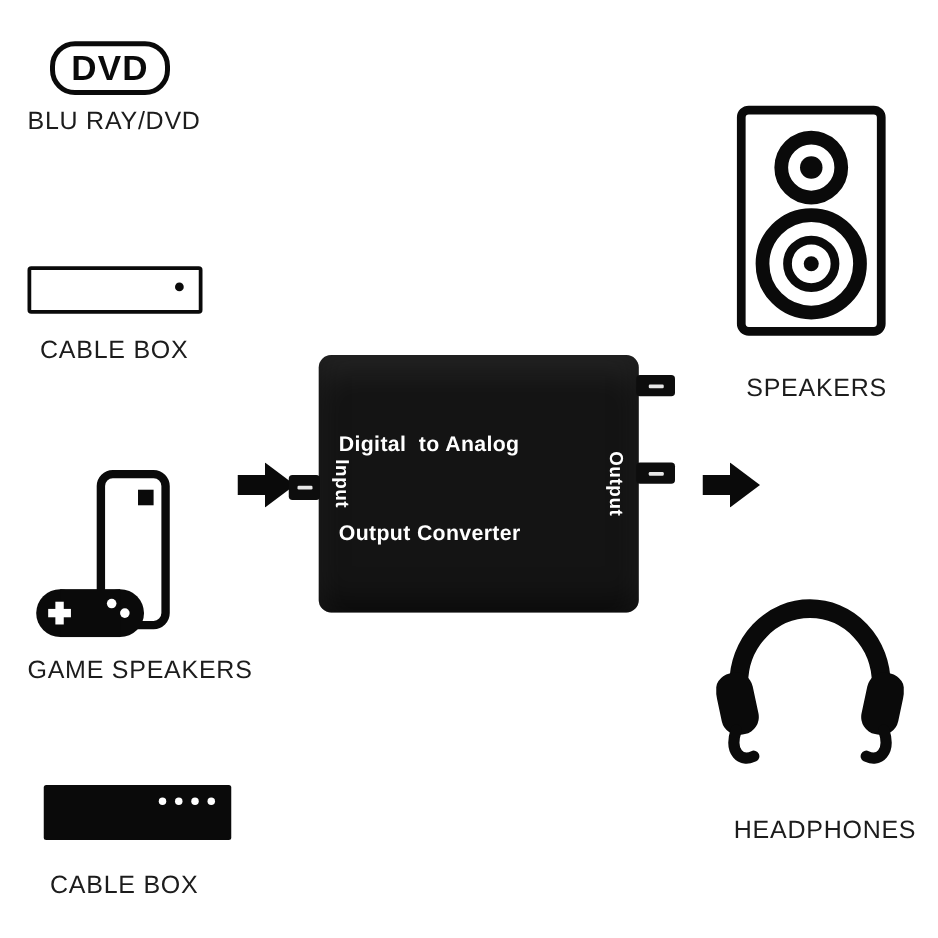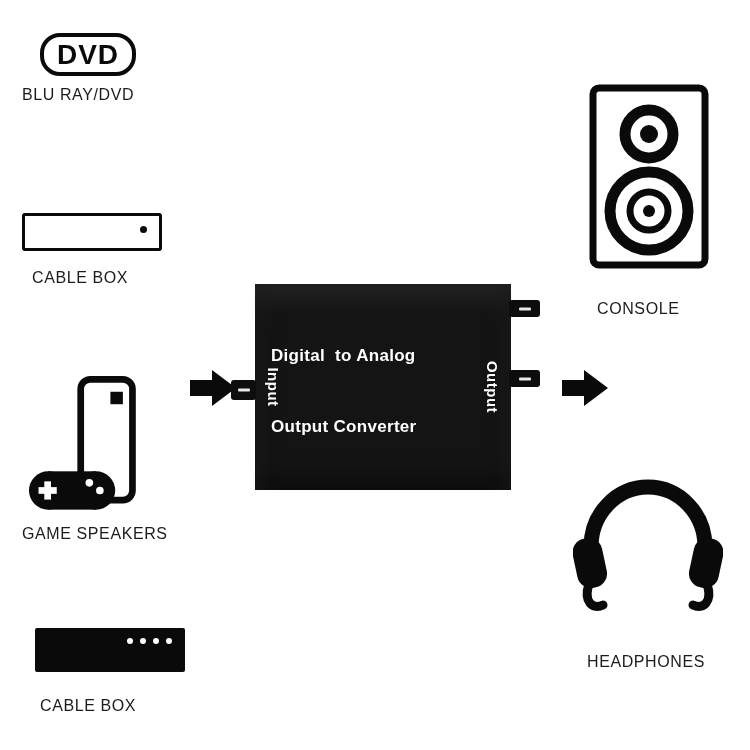--- a/index.html
+++ b/index.html
@@ -2,21 +2,21 @@
 <html><head>
 <meta charset="utf-8">
 <style>
   html,body{margin:0;padding:0;background:#ffffff;}
   #canvas{
     position:relative;width:750px;height:750px;background:#ffffff;
     font-family:"Liberation Sans", sans-serif;color:#1c1c1c;overflow:hidden;
   }
   .abs{position:absolute;}
   .label{
-    font-size:16px;letter-spacing:0.6px;color:#1c1c1c;white-space:nowrap;
+    font-size:20px;letter-spacing:0.6px;color:#1c1c1c;white-space:nowrap;
   }
   
   .dvd-badge{
     left:40px;top:33px;width:96px;height:43px;box-sizing:border-box;
     border:4px solid #0a0a0a;border-radius:20px;
     display:flex;align-items:center;justify-content:center;
     font-weight:bold;font-size:28px;letter-spacing:1px;color:#0a0a0a;
   }
   
   .media-box{
@@ -27,21 +27,21 @@
     position:absolute;right:12px;top:10px;width:7px;height:7px;border-radius:50%;background:#0a0a0a;
   }
   
   .cable-box{
     left:35px;top:628px;width:150px;height:44px;background:#0a0a0a;border-radius:2px;
   }
   .cable-box .leds{position:absolute;top:10px;right:13px;display:flex;gap:7px;}
   .cable-box .leds span{width:6px;height:6px;border-radius:50%;background:#ffffff;display:block;}
   
   .converter{
-    left:255px;top:284px;width:256px;height:206px;background:#141414;border-radius:0;
+    left:255px;top:284px;width:256px;height:206px;background:#141414;border-radius:10px;
     box-shadow:inset 0 14px 26px rgba(255,255,255,0.07), inset 0 -10px 22px rgba(0,0,0,0.5);
   }
   .converter .title{
     position:absolute;left:16px;top:12px;color:#ffffff;font-weight:bold;font-size:17px;
     line-height:1.4;white-space:pre;letter-spacing:0.3px;
   }
   .converter .vlabel{
     position:absolute;color:#ffffff;font-weight:bold;font-size:15px;letter-spacing:0.5px;
     writing-mode:vertical-rl;
   }
@@ -121,21 +121,21 @@
   </svg>
 
   <svg class="abs" style="left:589px;top:84px;" width="120" height="185" viewBox="0 0 120 185">
     <rect x="4" y="4" width="112" height="177" rx="6" fill="#ffffff" stroke="#0a0a0a" stroke-width="7"></rect>
     <circle cx="60" cy="50" r="24" fill="none" stroke="#0a0a0a" stroke-width="11"></circle>
     <circle cx="60" cy="50" r="9" fill="#0a0a0a"></circle>
     <circle cx="60" cy="127" r="39" fill="none" stroke="#0a0a0a" stroke-width="11"></circle>
     <circle cx="60" cy="127" r="19" fill="none" stroke="#0a0a0a" stroke-width="7"></circle>
     <circle cx="60" cy="127" r="6" fill="#0a0a0a"></circle>
   </svg>
-  <div class="abs label" style="left:597px;top:300px;">CONSOLE</div>
+  <div class="abs label" style="left:597px;top:300px;">SPEAKERS</div>
 
   <svg class="abs" style="left:573px;top:452px;" width="150" height="160" viewBox="0 0 150 160">
     <path d="M18,95 A57,60 0 0 1 132,95" fill="none" stroke="#0a0a0a" stroke-width="15"></path>
     <g transform="rotate(-12 17 112)">
       <rect x="2" y="86" width="30" height="50" rx="14" fill="#0a0a0a"></rect>
     </g>
     <g transform="rotate(12 133 112)">
       <rect x="118" y="86" width="30" height="50" rx="14" fill="#0a0a0a"></rect>
     </g>
     <path d="M16,132 C10,150 20,158 30,153" fill="none" stroke="#0a0a0a" stroke-width="9" stroke-linecap="round"></path>

